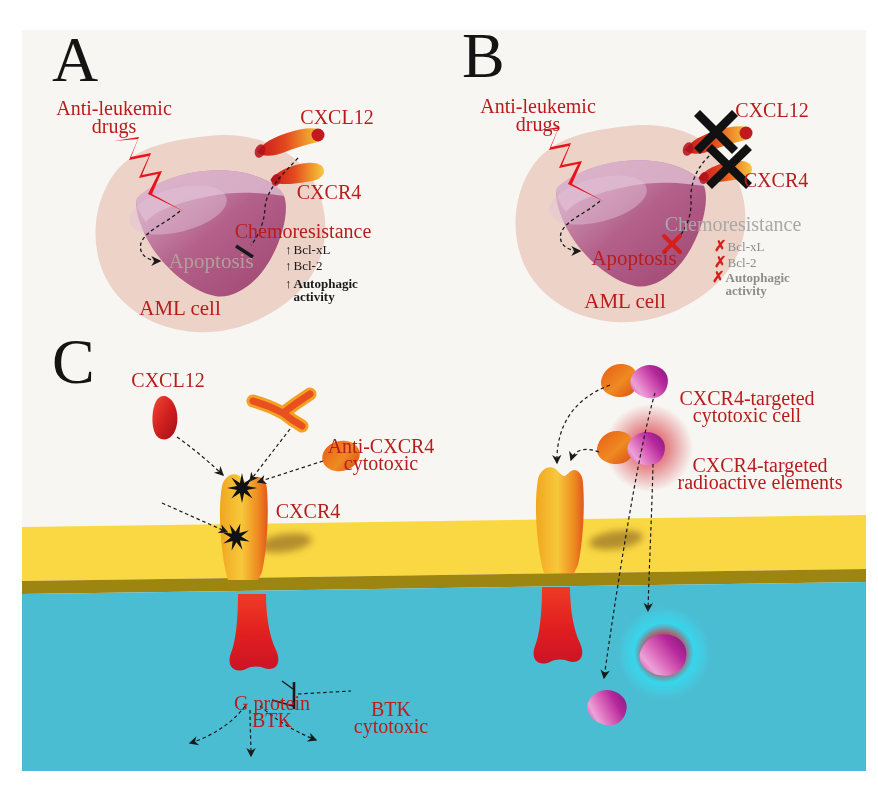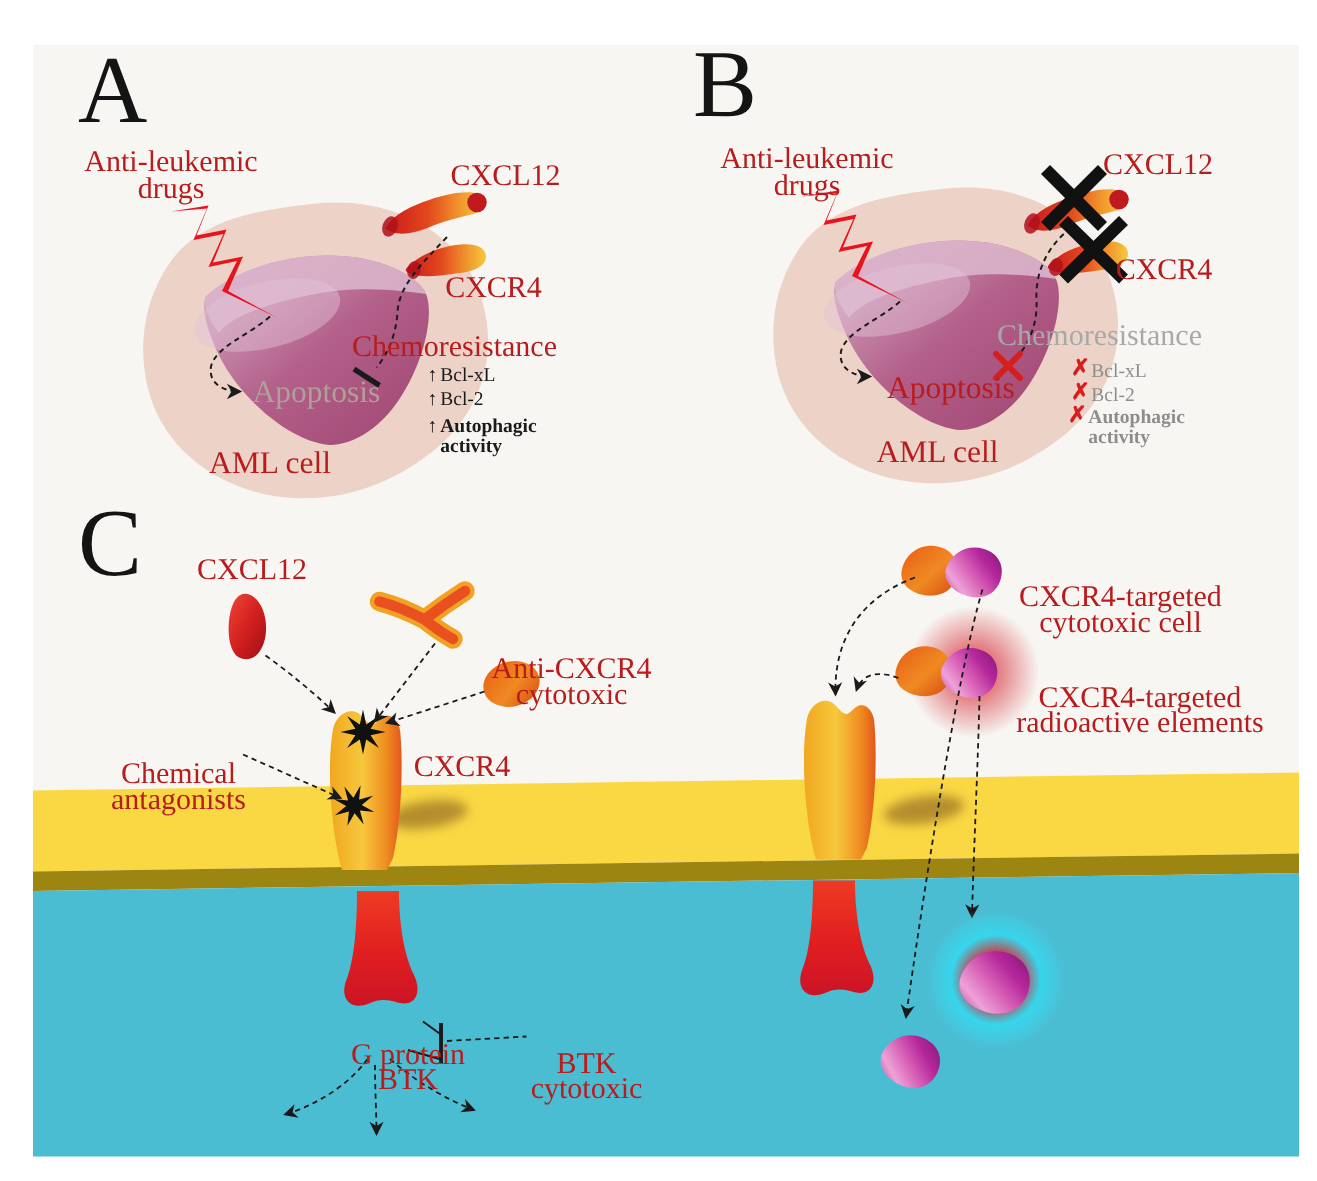--- a/index.html
+++ b/index.html
@@ -255,24 +255,20 @@
   </div>
   <div class="lbl sz21" style="left:634px;top:258px">Apoptosis</div>
   <div class="lbl sz21" style="left:625px;top:301px">AML cell</div>
 
   <div class="big" style="left:52px;top:330px">C</div>
   <div class="lbl" style="left:168px;top:380px">CXCL12</div>
   <div class="lbl tight" style="left:381px;top:427px">
     <span style="display:block">Anti-CXCR4</span>
     <span style="display:block">cytotoxic</span>
   </div>
-  <div class="lbl tight" style="left:119px;top:497px">
-    <span style="display:block">Chemical</span>
-    <span style="display:block">antagonists</span>
-  </div>
   <div class="lbl" style="left:308px;top:511px">CXCR4</div>
   <div class="lbl tight" style="left:272px;top:684px">
     <span style="display:block">G protein</span>
     <span style="display:block">BTK</span>
   </div>
   <div class="lbl tight" style="left:391px;top:690px">
     <span style="display:block">BTK</span>
     <span style="display:block">cytotoxic</span>
   </div>
   <div class="lbl tight" style="left:747px;top:379px">

